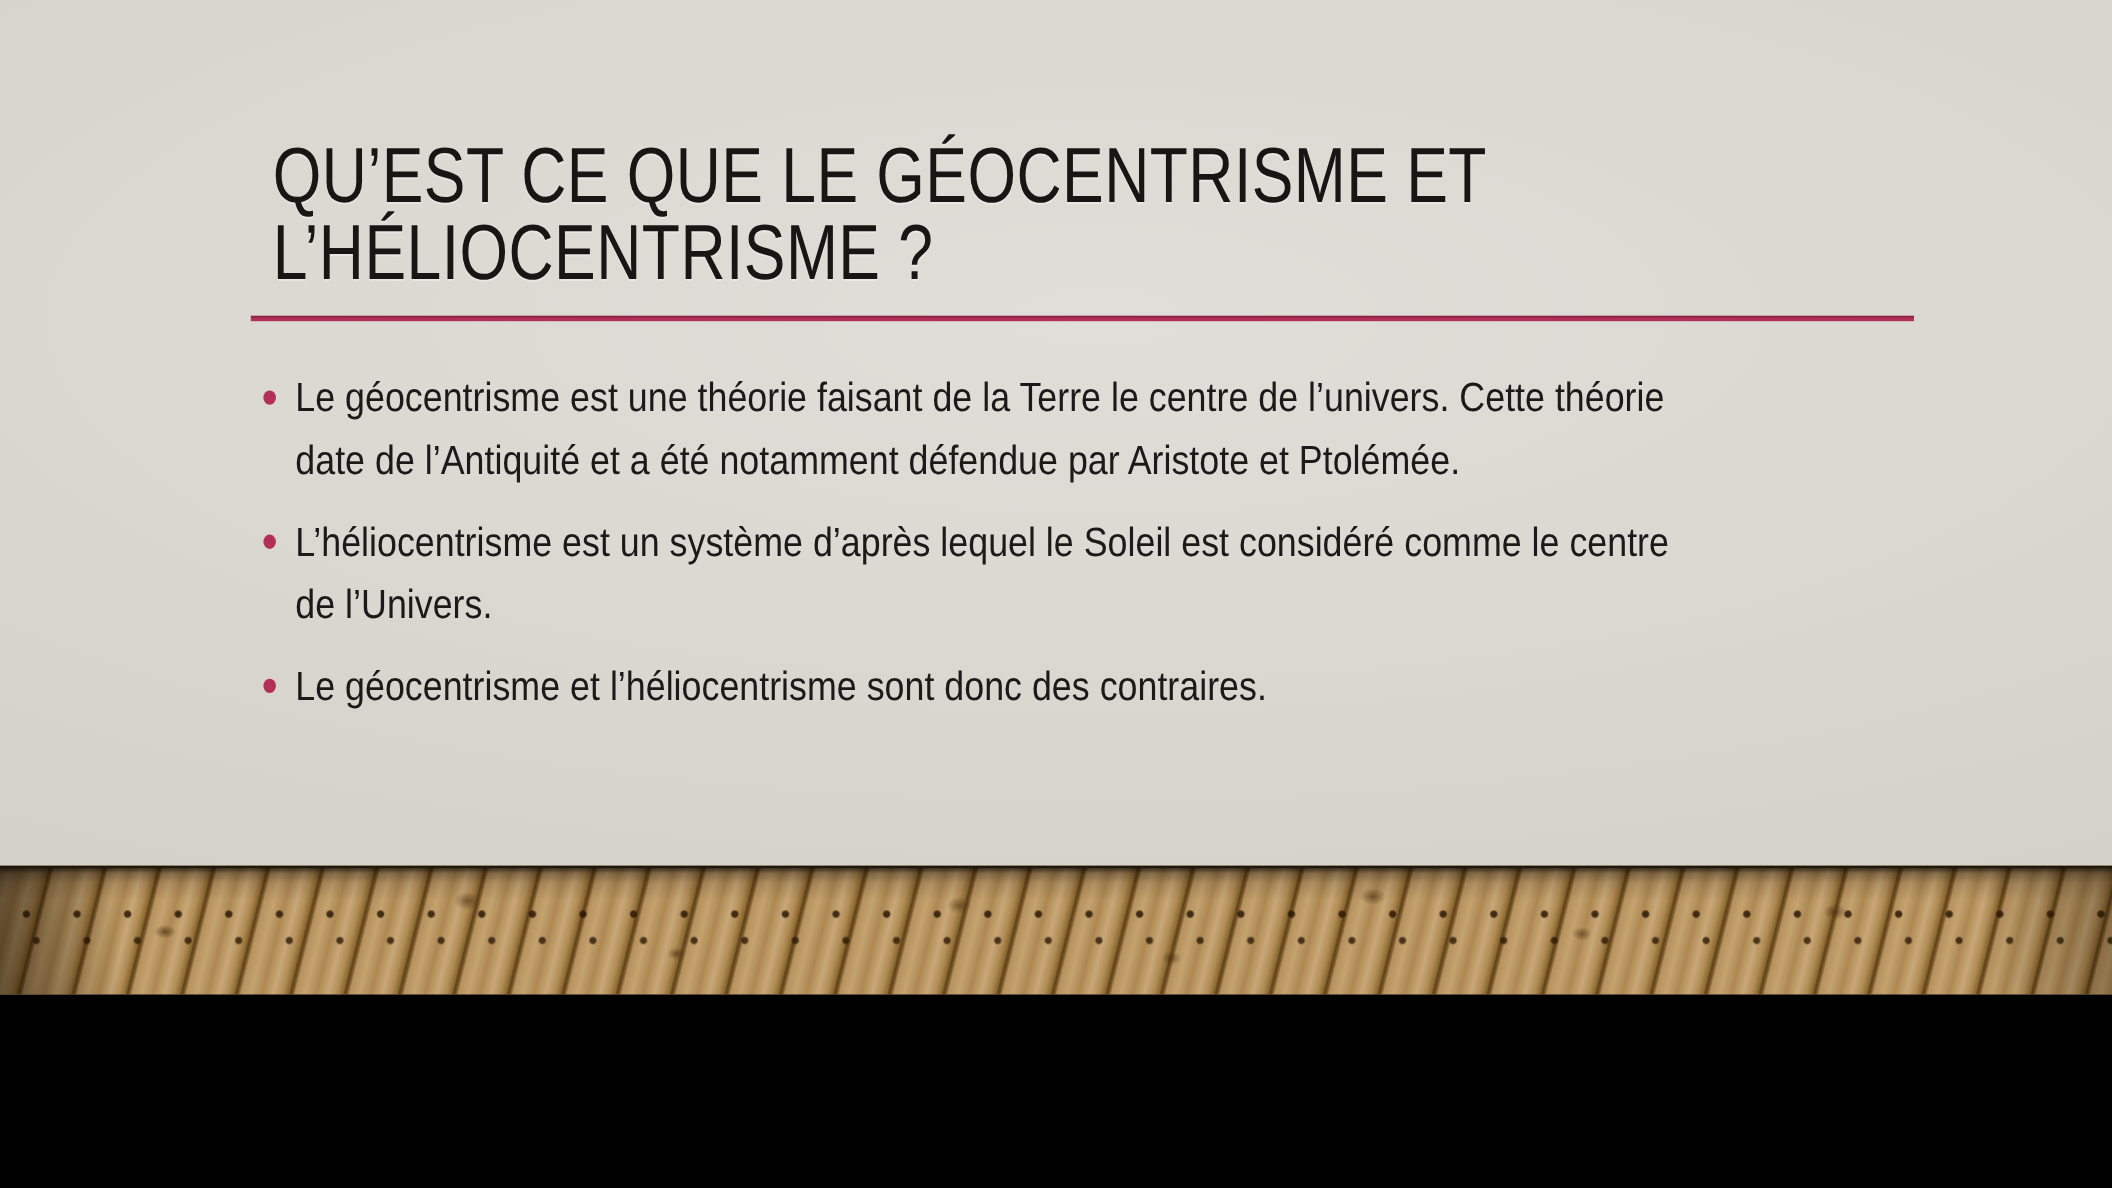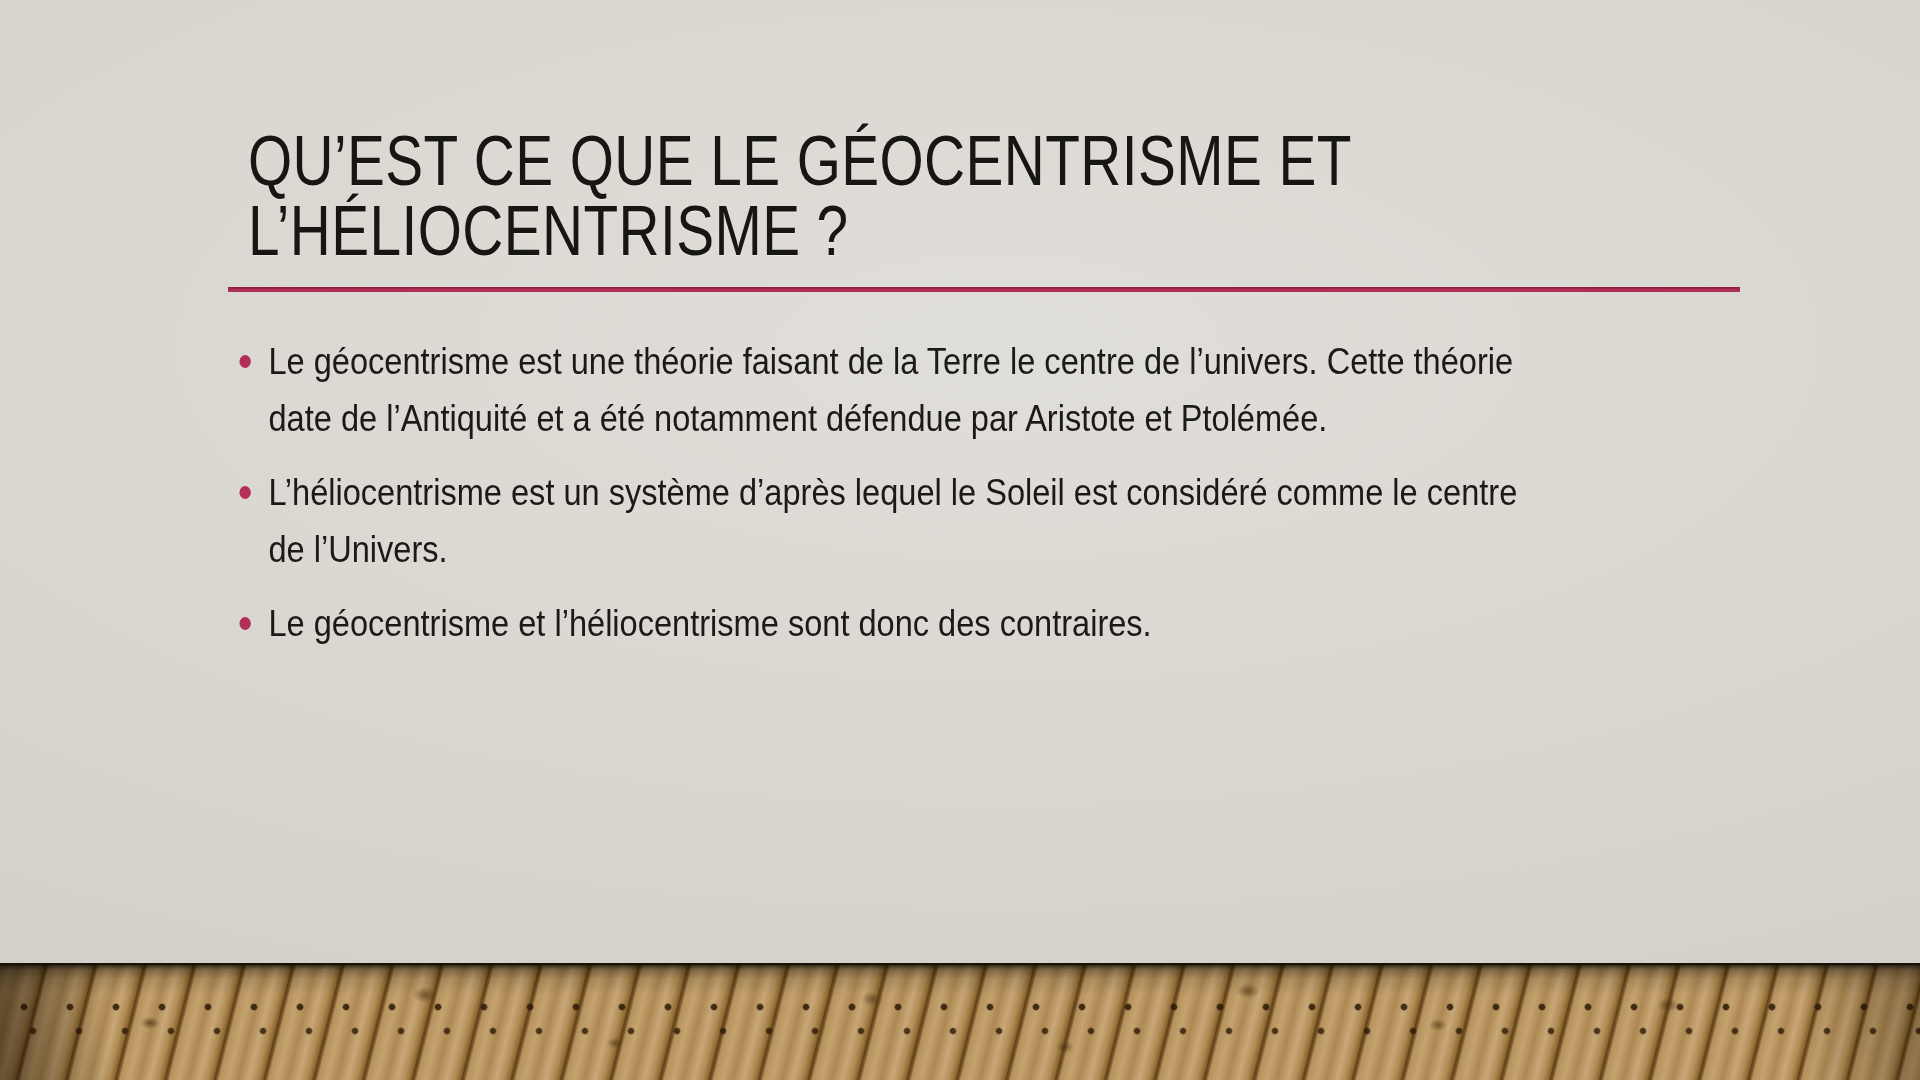--- a/index.html
+++ b/index.html
@@ -4,21 +4,21 @@
 <style>
   html, body {
     margin: 0;
     padding: 0;
     background: #000;
     font-family: "Liberation Sans", sans-serif;
   }
   .stage {
     position: relative;
     width: 1920px;
-    height: 1080px;
+    height: 904px;
     overflow: hidden;
   }
   
   .wall {
     position: absolute;
     inset: 0;
     background: radial-gradient(130% 95% at 52% 32%,
       #e0ded8 0%, #d9d6d0 45%, #d2cfc9 78%, #c9c6c0 100%);
   }
   

